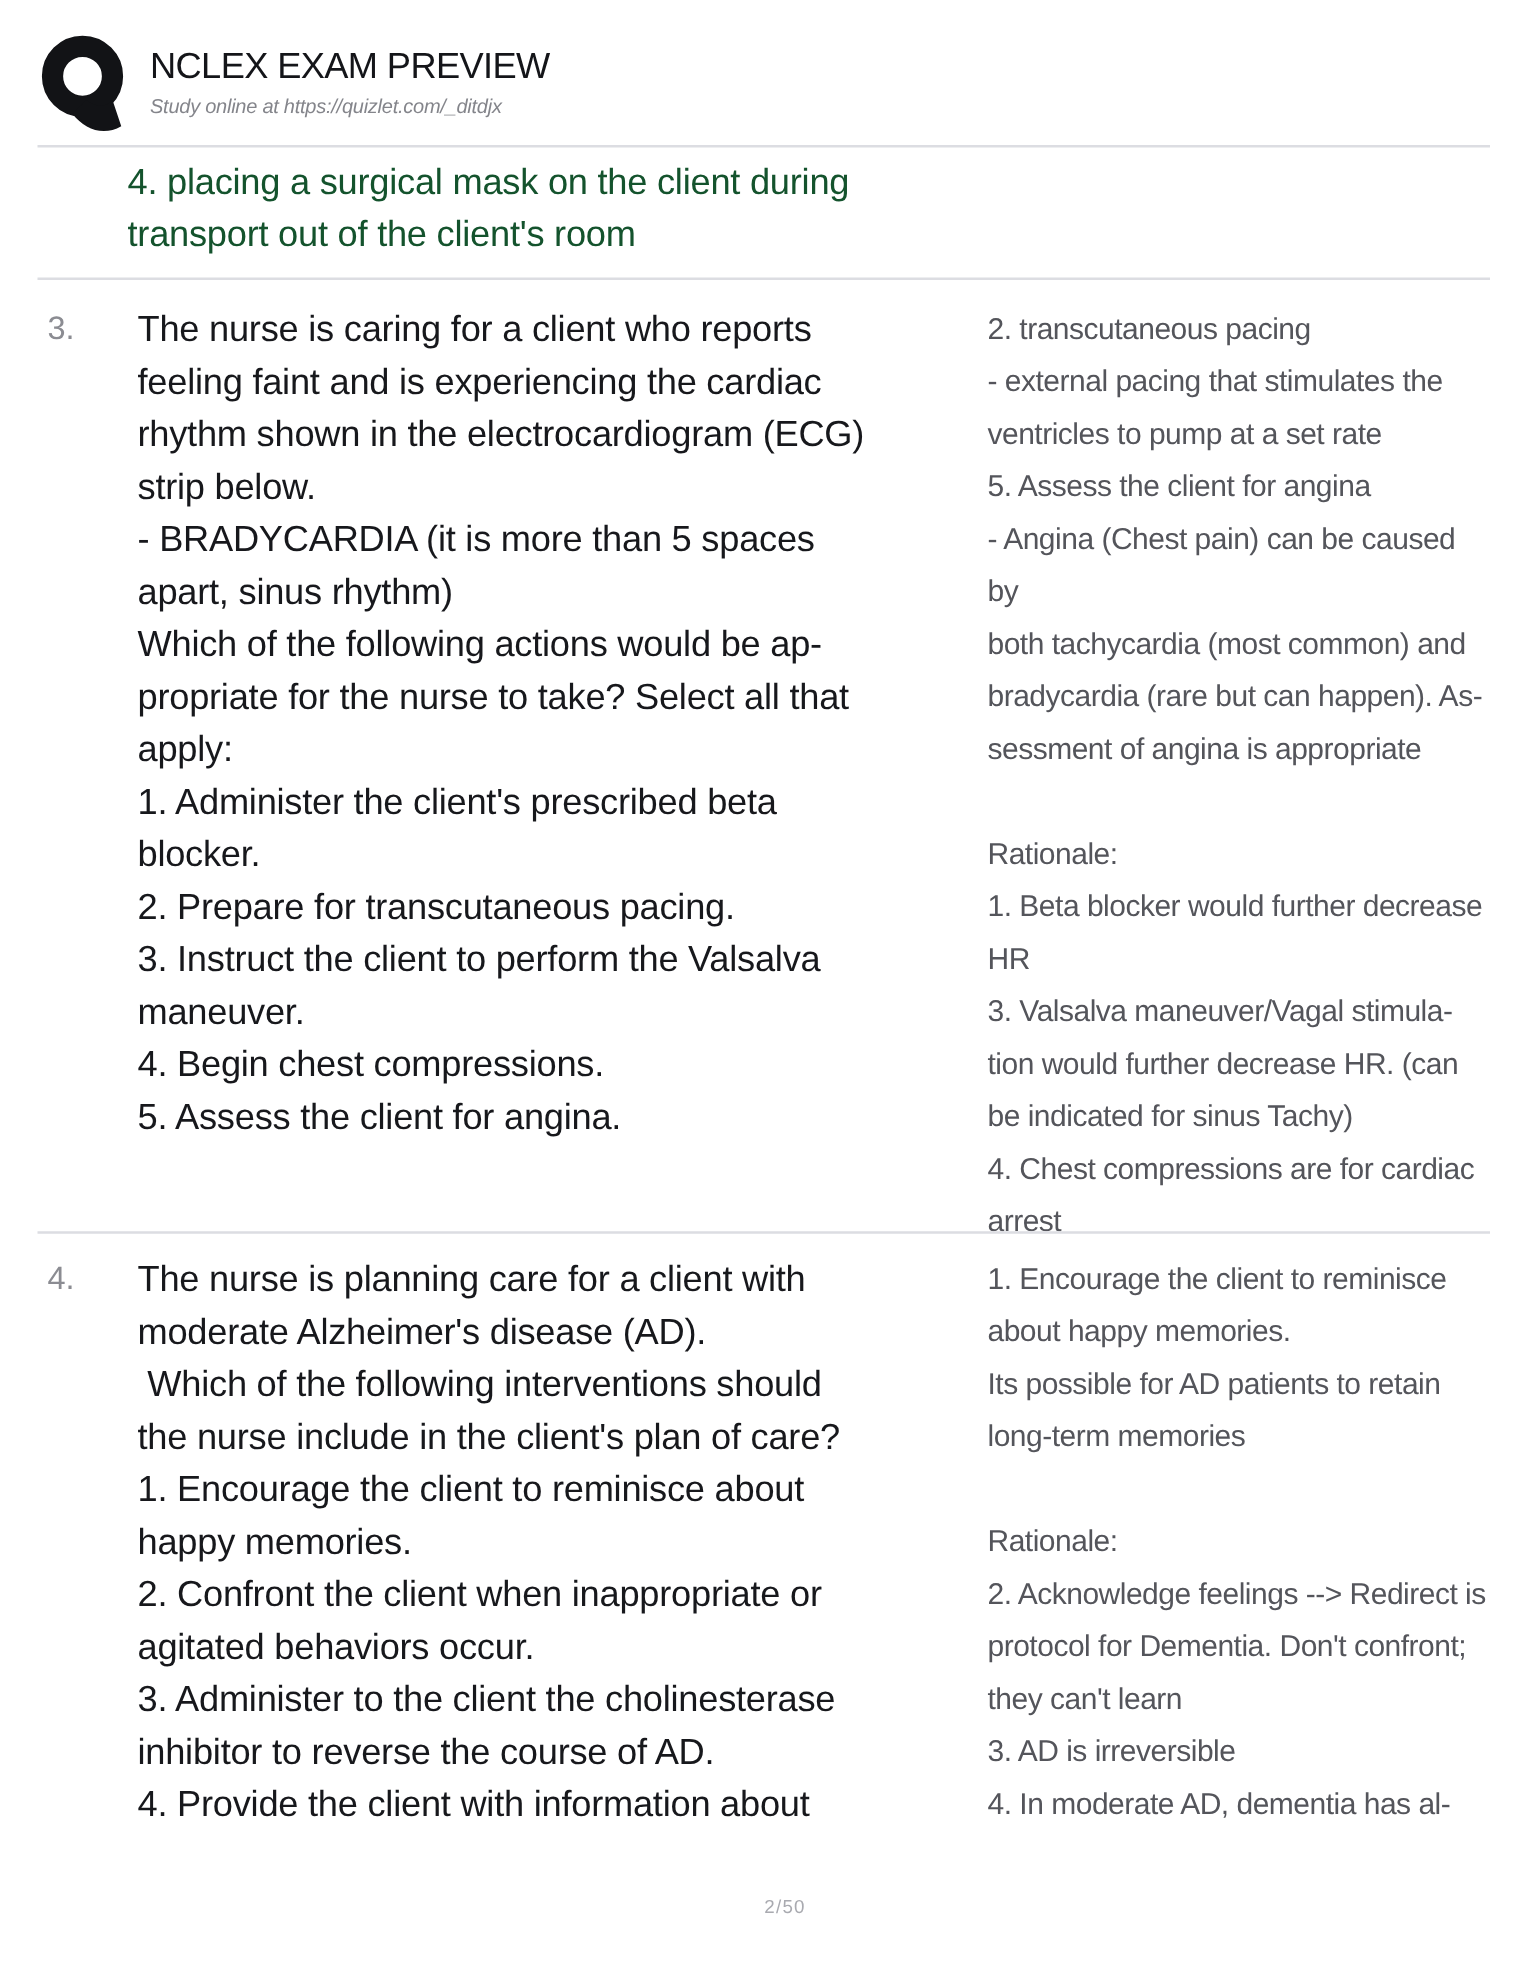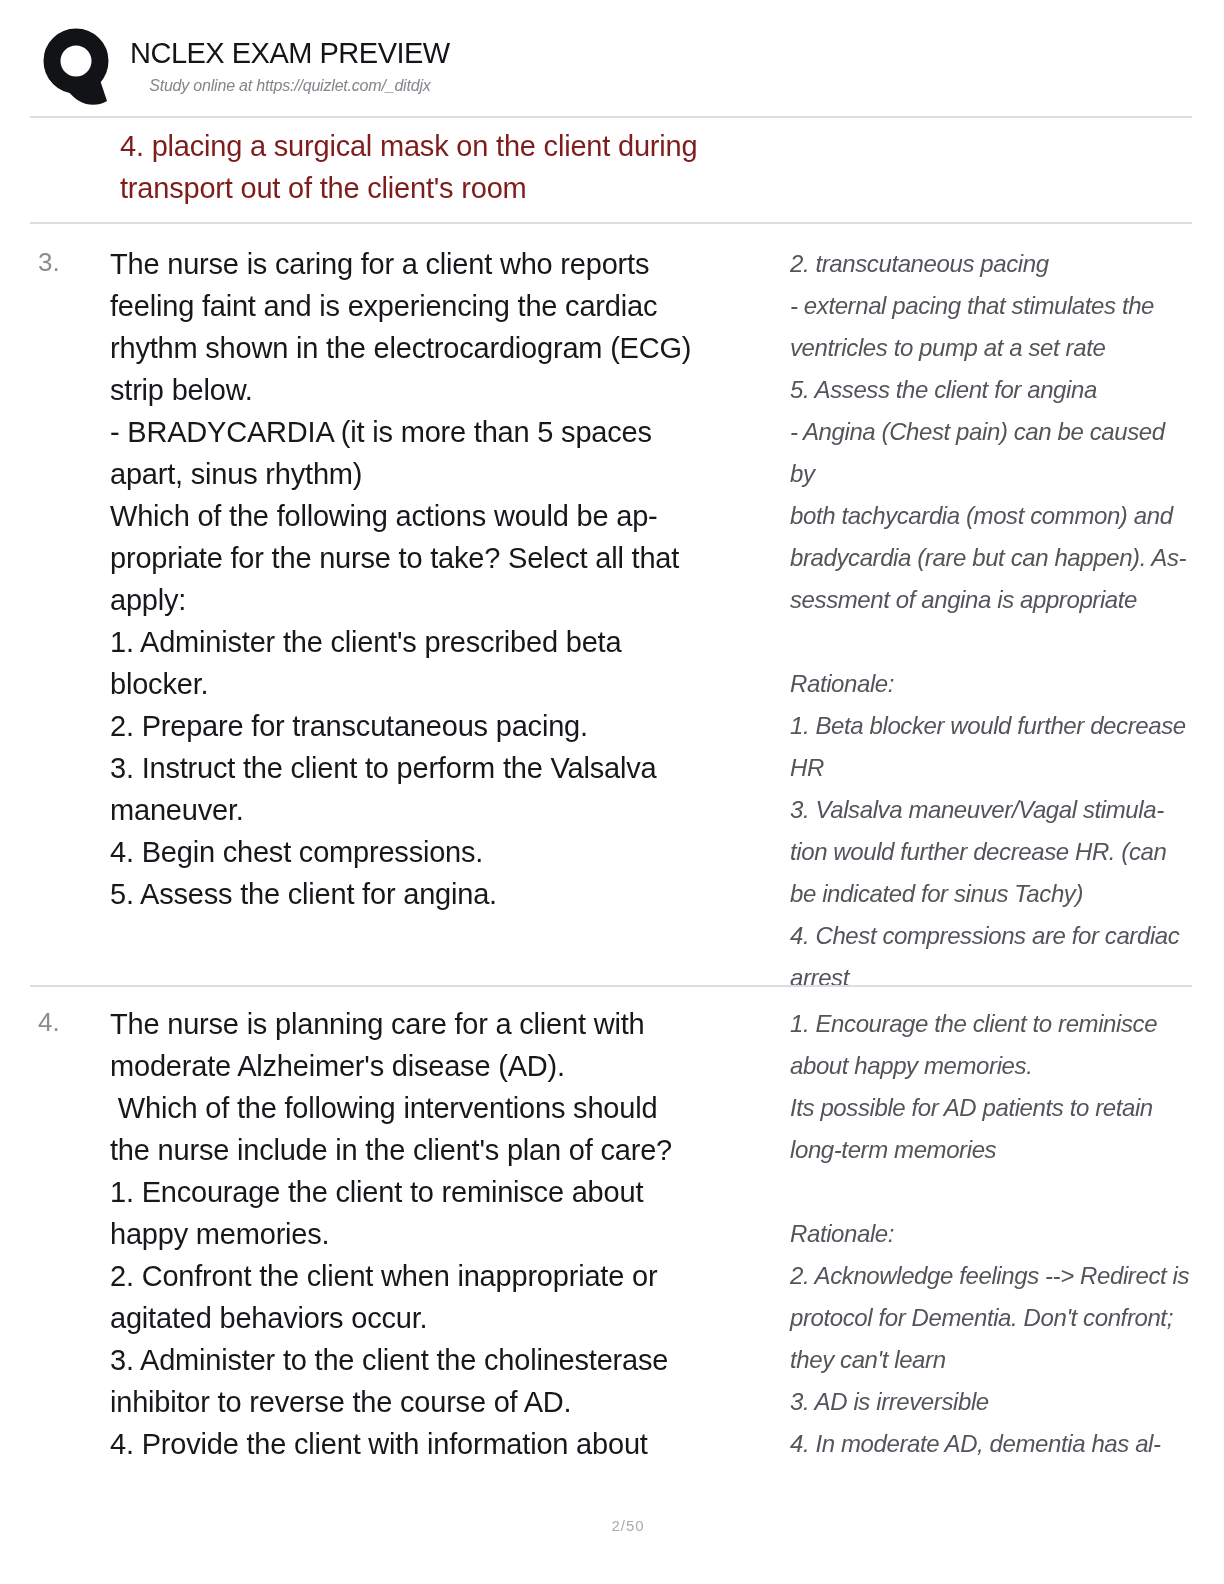--- a/index.html
+++ b/index.html
@@ -1,53 +1,53 @@
 <!DOCTYPE html>
 <html><head>
 <meta charset="utf-8">
 <style>
   html,body{margin:0;padding:0;}
   body{
     width:1224px;height:1584px;background:#ffffff;position:relative;overflow:hidden;
     font-family:"Liberation Sans", sans-serif;color:#17181c;
   }
   .page{position:absolute;inset:0;background:#ffffff;}
-  .header{position:absolute;left:43px;top:28px;display:flex;gap:21px;align-items:flex-start;text-align:center;}
+  .header{position:absolute;left:33px;top:28px;display:flex;gap:21px;align-items:flex-start;}
   .logo{width:66px;height:80px;flex:0 0 auto;}
   .title{
     font-size:29px;font-weight:500;letter-spacing:-0.5px;color:#141519;
     margin-top:9px;white-space:nowrap;
   }
   .subtitle{
     font-size:16px;font-weight:300;letter-spacing:-0.2px;color:#84858b;
     margin-top:7px;white-space:nowrap;font-style:italic;
   }
   .divider{position:absolute;left:30px;width:1162px;height:2px;background:#dcdde2;}
   #divider-1{top:116px;}
   #divider-2{top:222px;}
   #divider-3{top:985px;}
   .continuation{
-    position:absolute;left:120px;top:125px;width:700px;
-    font-size:29px;line-height:42px;letter-spacing:-0.2px;white-space:pre-line;color:#7f1d1d;
+    position:absolute;left:102px;top:125px;width:700px;
+    font-size:29px;line-height:42px;letter-spacing:-0.2px;white-space:pre-line;color:#14532d;
   }
   .qrow{position:absolute;left:0;width:1224px;}
   #q3{top:243px;}
   #q4{top:1003px;}
   .qnum{
     position:absolute;left:38px;top:4px;
     font-size:26px;font-weight:300;color:#8b8c92;
   }
   .qtext{
     position:absolute;left:110px;top:0;width:700px;
     font-size:29px;line-height:42px;letter-spacing:-0.2px;white-space:pre-line;color:#17181c;
   }
   .answer{
     position:absolute;left:790px;top:0;width:400px;
     font-size:24px;line-height:42px;letter-spacing:-0.4px;white-space:pre-line;
-    color:#54555b;font-weight:300;font-style:italic;
+    color:#54555b;font-weight:300;
   }
   .footer{
     position:absolute;left:0;top:1517px;width:1224px;text-align:center;
     font-size:15px;letter-spacing:1px;color:#a9aab0;padding-left:16px;
   }
 </style>
 </head>
 <body>
 
 <div class="page">

